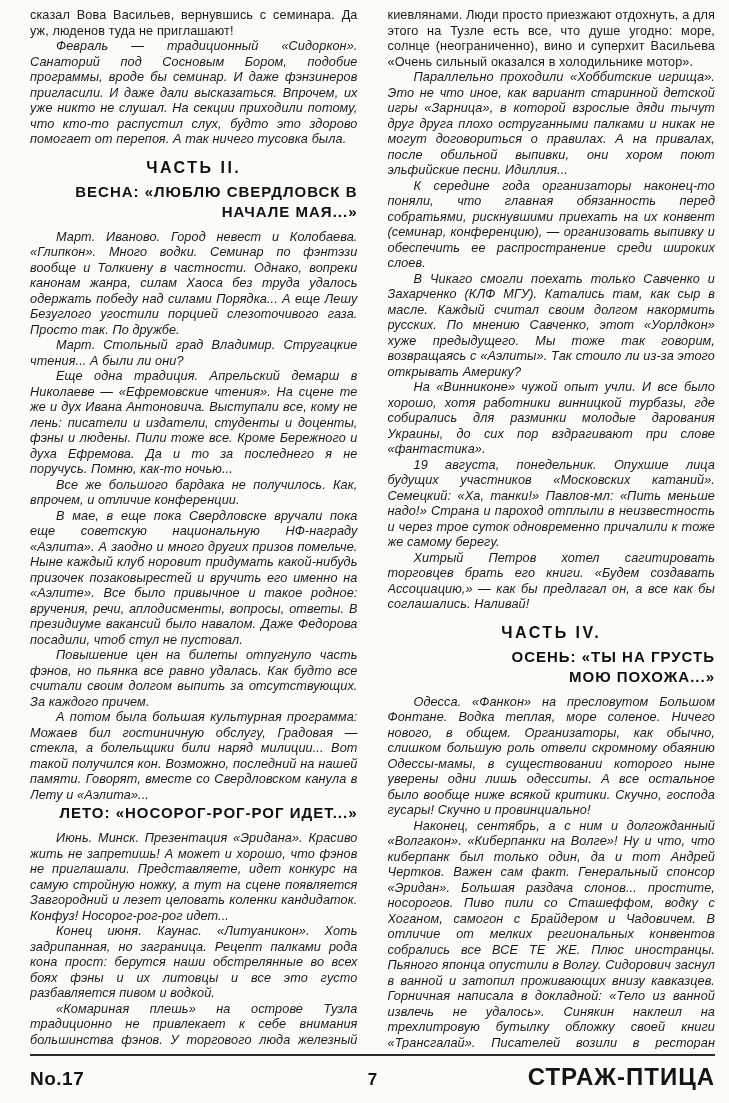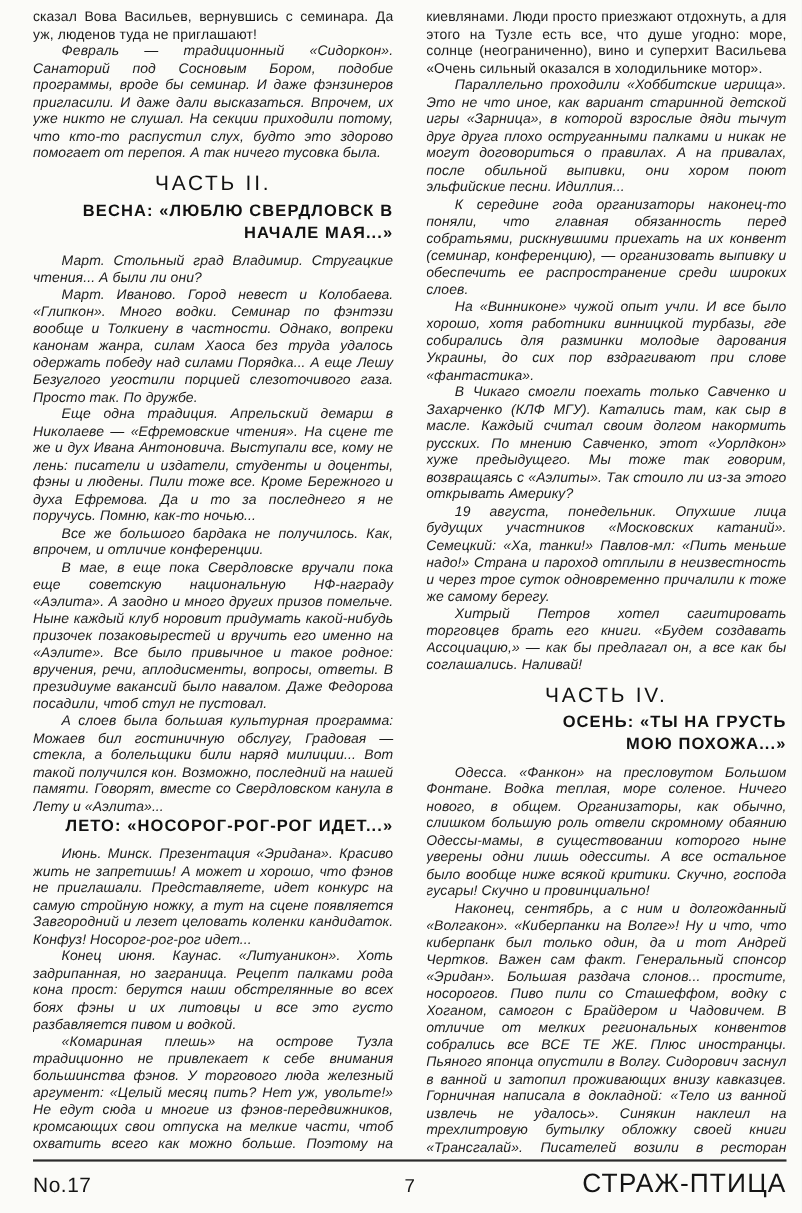--- a/index.html
+++ b/index.html
@@ -9,68 +9,69 @@
     font-family: "Liberation Sans", sans-serif;
     display: flex; flex-direction: column;
     padding: 8px 14px 12px 30px;
   }
   .columns { flex: 1; display: flex; gap: 30px; overflow: hidden; }
   .col { flex: 1; text-align: justify; overflow: hidden; }
   .col p { margin: 0; font-size: 12.7px; line-height: 15.5px; letter-spacing: 0.1px; }
   .col p.cont { text-indent: 0; }
   .col p.para { text-indent: 26px; font-style: italic; }
   .col p.part {
-    font-weight: normal; text-align: center; text-indent: 0;
-    font-size: 19px; line-height: 23px; letter-spacing: 2.5px;
+    font-weight: bold; text-align: center; text-indent: 0;
+    font-size: 16px; line-height: 23px; letter-spacing: 2.5px;
     margin: 8px 0 3px 0; color: #111;
   }
   .col p.title {
     font-weight: bold; text-align: right; text-indent: 0;
     font-size: 15px; line-height: 20px; letter-spacing: 1px;
     white-space: pre-line; margin: 0 0 8px 0; color: #111;
   }
   .footer {
     border-top: 2.5px solid #2b2b2b; margin-top: 5px; padding-top: 7px;
     display: grid; grid-template-columns: 1fr auto 1fr; align-items: baseline;
-    font-weight: normal; color: #151515;
+    font-weight: bold; color: #151515;
   }
   .footer .issue { font-size: 19px; letter-spacing: 0.5px; text-align: left; }
   .footer .pagenum { font-size: 17px; text-align: center; }
   .footer .mag { font-size: 24px; letter-spacing: 1px; text-align: right; }
 </style>
 </head>
 <body>
 
 <div class="page">
   <div class="columns">
     <div class="col">
 
     <p class="cont">сказал Вова Васильев, вернувшись с семинара. Да уж, люденов туда не приглашают!</p>
         <p class="para">Февраль — традиционный «Сидоркон». Санаторий под Сосновым Бором, подобие программы, вроде бы семинар. И даже фэнзинеров пригласили. И даже дали высказаться. Впрочем, их уже никто не слушал. На секции приходили потому, что кто-то распустил слух, будто это здорово помогает от перепоя. А так ничего тусовка была.</p>
         <p class="part">ЧАСТЬ II.</p>
         <p class="title">ВЕСНА: «ЛЮБЛЮ СВЕРДЛОВСК В
 НАЧАЛЕ МАЯ...»</p>
+        <p class="para">Март. Иваново. Город невест и Колобаева. «Глипкон». Много водки. Семинар по фэнтэзи вообще и Толкиену в частности. Однако, вопреки канонам жанра, силам Хаоса без труда удалось одержать победу над силами Порядка... А еще Лешу Безуглого угостили порцией слезоточивого газа. Просто так. По дружбе.</p>
         <p class="para">Март. Стольный град Владимир. Стругацкие чтения... А были ли они?</p>
-        <p class="para">Март. Иваново. Город невест и Колобаева. «Глипкон». Много водки. Семинар по фэнтэзи вообще и Толкиену в частности. Однако, вопреки канонам жанра, силам Хаоса без труда удалось одержать победу над силами Порядка... А еще Лешу Безуглого угостили порцией слезоточивого газа. Просто так. По дружбе.</p>
         <p class="para">Еще одна традиция. Апрельский демарш в Николаеве — «Ефремовские чтения». На сцене те же и дух Ивана Антоновича. Выступали все, кому не лень: писатели и издатели, студенты и доценты, фэны и людены. Пили тоже все. Кроме Бережного и духа Ефремова. Да и то за последнего я не поручусь. Помню, как-то ночью...</p>
         <p class="para">Все же большого бардака не получилось. Как, впрочем, и отличие конференции.</p>
         <p class="para">В мае, в еще пока Свердловске вручали пока еще советскую национальную НФ-награду «Аэлита». А заодно и много других призов помельче. Ныне каждый клуб норовит придумать какой-нибудь призочек позаковырестей и вручить его именно на «Аэлите». Все было привычное и такое родное: вручения, речи, аплодисменты, вопросы, ответы. В президиуме вакансий было навалом. Даже Федорова посадили, чтоб стул не пустовал.</p>
-        <p class="para">А слоев была большая культурная программа: Можаев бил гостиничную обслугу, Градовая — стекла, а болельщики били наряд милиции... Вот такой получился кон. Возможно, последний на нашей памяти. Говорят, вместе со Свердловском канула в Лету и «Аэлита»...</p>
+        <p class="para">Повышение цен на билеты отпугнуло часть фэнов, но пьянка все равно удалась. Как будто все считали своим долгом выпить за отсутствующих. За каждого причем.</p>
+        <p class="para">А потом была большая культурная программа: Можаев бил гостиничную обслугу, Градовая — стекла, а болельщики били наряд милиции... Вот такой получился кон. Возможно, последний на нашей памяти. Говорят, вместе со Свердловском канула в Лету и «Аэлита»...</p>
         <p class="title">ЛЕТО: «НОСОРОГ-РОГ-РОГ ИДЕТ...»</p>
         <p class="para">Июнь. Минск. Презентация «Эридана». Красиво жить не запретишь! А может и хорошо, что фэнов не приглашали. Представляете, идет конкурс на самую стройную ножку, а тут на сцене появляется Завгородний и лезет целовать коленки кандидаток. Конфуз! Носорог-рог-рог идет...</p>
         <p class="para">Конец июня. Каунас. «Литуаникон». Хоть задрипанная, но заграница. Рецепт палками рода кона прост: берутся наши обстрелянные во всех боях фэны и их литовцы и все это густо разбавляется пивом и водкой.</p>
         <p class="para">«Комариная плешь» на острове Тузла традиционно не привлекает к себе внимания большинства фэнов. У торгового люда железный аргумент: «Целый месяц пить? Нет уж, увольте!» Не едут сюда и многие из фэнов-передвижников, кромсающих свои отпуска на мелкие части, чтоб охватить всего как можно больше. Поэтому на «Плеши» сложилась своя специфическая эмгэушно-ленинградско-николаевская компания, щедро разбавленная вездесущими</p>
       </div>
     <div class="col">
 
     <p class="cont">киевлянами. Люди просто приезжают отдохнуть, а для этого на Тузле есть все, что душе угодно: море, солнце (неограниченно), вино и суперхит Васильева «Очень сильный оказался в холодильнике мотор».</p>
         <p class="para">Параллельно проходили «Хоббитские игрища». Это не что иное, как вариант старинной детской игры «Зарница», в которой взрослые дяди тычут друг друга плохо оструганными палками и никак не могут договориться о правилах. А на привалах, после обильной выпивки, они хором поют эльфийские песни. Идиллия...</p>
         <p class="para">К середине года организаторы наконец-то поняли, что главная обязанность перед собратьями, рискнувшими приехать на их конвент (семинар, конференцию), — организовать выпивку и обеспечить ее распространение среди широких слоев.</p>
+        <p class="para">В Чикаго смогли поехать только Савченко и Захарченко (КЛФ МГУ). Катались там, как сыр в масле. Каждый считал своим долгом накормить русских. По мнению Савченко, этот «Уорлдкон» хуже предыдущего. Мы тоже так говорим, возвращаясь с «Аэлиты». Так стоило ли из-за этого открывать Америку?</p>
         <p class="para">На «Винниконе» чужой опыт учли. И все было хорошо, хотя работники винницкой турбазы, где собирались для разминки молодые дарования Украины, до сих пор вздрагивают при слове «фантастика».</p>
-        <p class="para">В Чикаго смогли поехать только Савченко и Захарченко (КЛФ МГУ). Катались там, как сыр в масле. Каждый считал своим долгом накормить русских. По мнению Савченко, этот «Уорлдкон» хуже предыдущего. Мы тоже так говорим, возвращаясь с «Аэлиты». Так стоило ли из-за этого открывать Америку?</p>
         <p class="para">19 августа, понедельник. Опухшие лица будущих участников «Московских катаний». Семецкий: «Ха, танки!» Павлов-мл: «Пить меньше надо!» Страна и пароход отплыли в неизвестность и через трое суток одновременно причалили к тоже же самому берегу.</p>
         <p class="para">Хитрый Петров хотел сагитировать торговцев брать его книги. «Будем создавать Ассоциацию,» — как бы предлагал он, а все как бы соглашались. Наливай!</p>
         <p class="part">ЧАСТЬ IV.</p>
         <p class="title">ОСЕНЬ: «ТЫ НА ГРУСТЬ
 МОЮ ПОХОЖА...»</p>
         <p class="para">Одесса. «Фанкон» на пресловутом Большом Фонтане. Водка теплая, море соленое. Ничего нового, в общем. Организаторы, как обычно, слишком большую роль отвели скромному обаянию Одессы-мамы, в существовании которого ныне уверены одни лишь одесситы. А все остальное было вообще ниже всякой критики. Скучно, господа гусары! Скучно и провинциально!</p>
         <p class="para">Наконец, сентябрь, а с ним и долгожданный «Волгакон». «Киберпанки на Волге»! Ну и что, что киберпанк был только один, да и тот Андрей Чертков. Важен сам факт. Генеральный спонсор «Эридан». Большая раздача слонов... простите, носорогов. Пиво пили со Сташеффом, водку с Хоганом, самогон с Брайдером и Чадовичем. В отличие от мелких региональных конвентов собрались все ВСЕ ТЕ ЖЕ. Плюс иностранцы. Пьяного японца опустили в Волгу. Сидорович заснул в ванной и затопил проживающих внизу кавказцев. Горничная написала в докладной: «Тело из ванной извлечь не удалось». Синякин наклеил на трехлитровую бутылку обложку своей книги «Трансгалай». Писателей возили в ресторан «Казачий курень». Туда поехал Больных, а вернулся Совсем Больных. Финал-апофеоз конвента — банкет. В меню водка и пиво. В результате к середине действия Сташефф уже в милицейской фуражке, а Олексенко избивает Коломийца.</p>
       </div>
   </div>
   <div class="footer">

